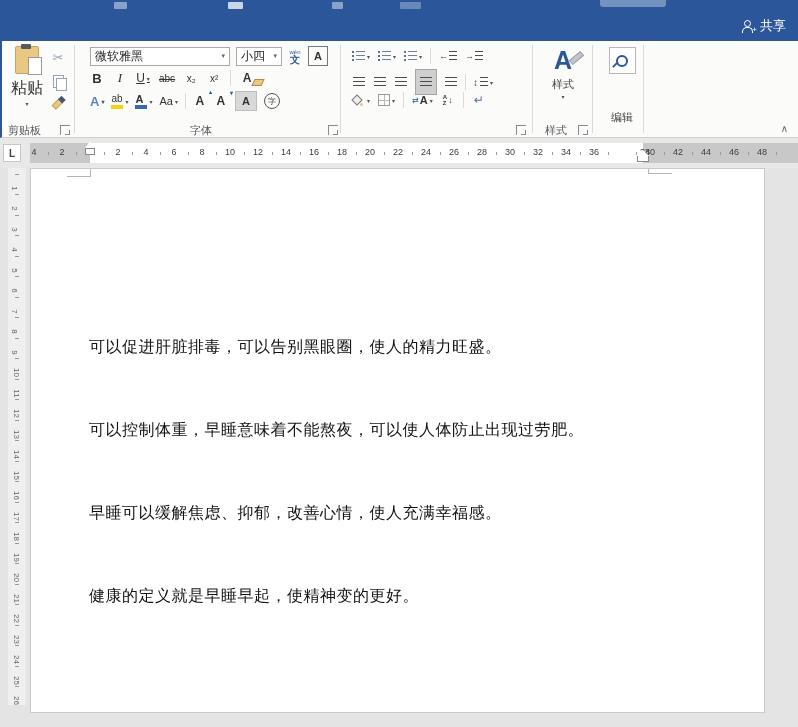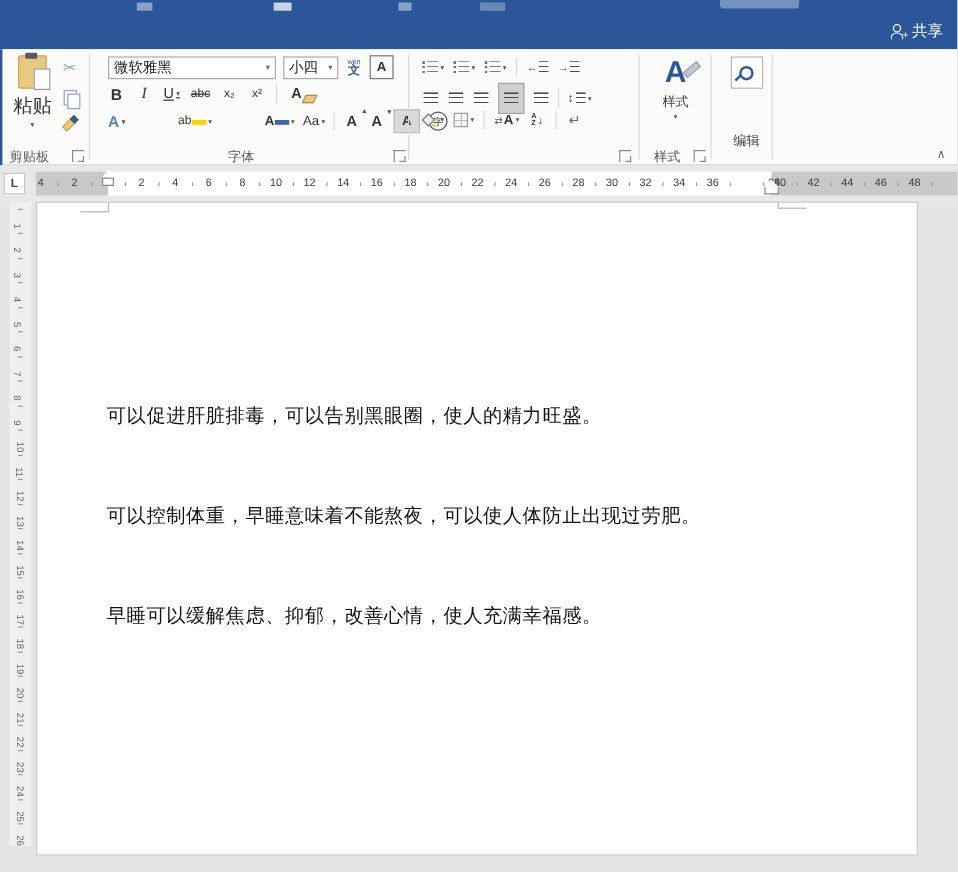--- a/index.html
+++ b/index.html
@@ -58,21 +58,21 @@
 
   
   .combo{display:flex;align-items:center;justify-content:space-between;background:#fff;border:1px solid #abaaa9;height:19px;font-size:12px;padding:0 4px;color:#222;box-sizing:border-box;}
   .combo::after{content:"\25BE";font-size:7px;color:#666;margin-left:4px;}
   .g-bold{font-weight:bold;font-size:13px;}
   .g-italic{font-style:italic;font-family:"Liberation Serif",serif;font-size:13px;}
   .g-under{text-decoration:underline;font-size:12px;}
   .g-strike{text-decoration:line-through;font-size:10px;}
   .g-subsup{font-size:10px;}
   .g-effects{color:#5b82c4;font-weight:bold;font-size:13px;}
-  .barunder{display:inline-flex;flex-direction:row;align-items:center;line-height:10px;margin-left:37px;}
+  .barunder{display:inline-flex;flex-direction:column;align-items:flex-start;line-height:10px;}
   .barunder .bar{width:12px;height:4px;margin-top:1px;}
   .g-case{font-size:11px;}
   .g-grow,.g-shrink{font-weight:bold;font-size:12px;position:relative;}
   .g-grow::after{content:"\25B4";position:absolute;top:-4px;right:-5px;font-size:6px;color:#2b579a;}
   .g-shrink::after{content:"\25BE";position:absolute;top:-3px;right:-5px;font-size:6px;color:#2b579a;}
   .g-shade{background:#d9d9d9;border:1px solid #bdbdbd;padding:0 3px;font-weight:bold;font-size:11px;}
   .g-enclose{width:14px;height:14px;border:1px solid #555;border-radius:50%;display:inline-flex;align-items:center;justify-content:center;font-size:8px;color:#333;}
   .wen{display:inline-flex;flex-direction:column;align-items:center;line-height:7px;color:#2b579a;}
   .wen .top{font-size:6px;}
   .wen .bot{font-size:10px;font-weight:bold;}
@@ -436,20 +436,21 @@
         <span class="vnum" style="top:507.5px">25</span>
         <span class="vtick" style="top:497.5px"></span>
         <span class="vnum" style="top:528.0px">26</span>
         <span class="vtick" style="top:518.0px"></span>
       </div>
 
     <div class="page">
       <div class="p-line" style="top:168px;">可以促进肝脏排毒，可以告别黑眼圈，使人的精力旺盛。</div>
       <div class="p-line" style="top:251px;">可以控制体重，早睡意味着不能熬夜，可以使人体防止出现过劳肥。</div>
       <div class="p-line" style="top:334px;">早睡可以缓解焦虑、抑郁，改善心情，使人充满幸福感。</div>
+      <div class="p-line" style="top:417px;">健康的定义就是早睡早起，使精神变的更好。</div>
 
       <span class="cmark" style="left:36px;top:7px;width:24px;height:1px;"></span>
       <span class="cmark" style="left:59px;top:0;width:1px;height:7px;"></span>
       <span class="cmark" style="left:617px;top:4px;width:24px;height:1px;"></span>
       <span class="cmark" style="left:617px;top:0;width:1px;height:4px;"></span>
     </div>
   </div>
 </div>
 
 </body></html>

